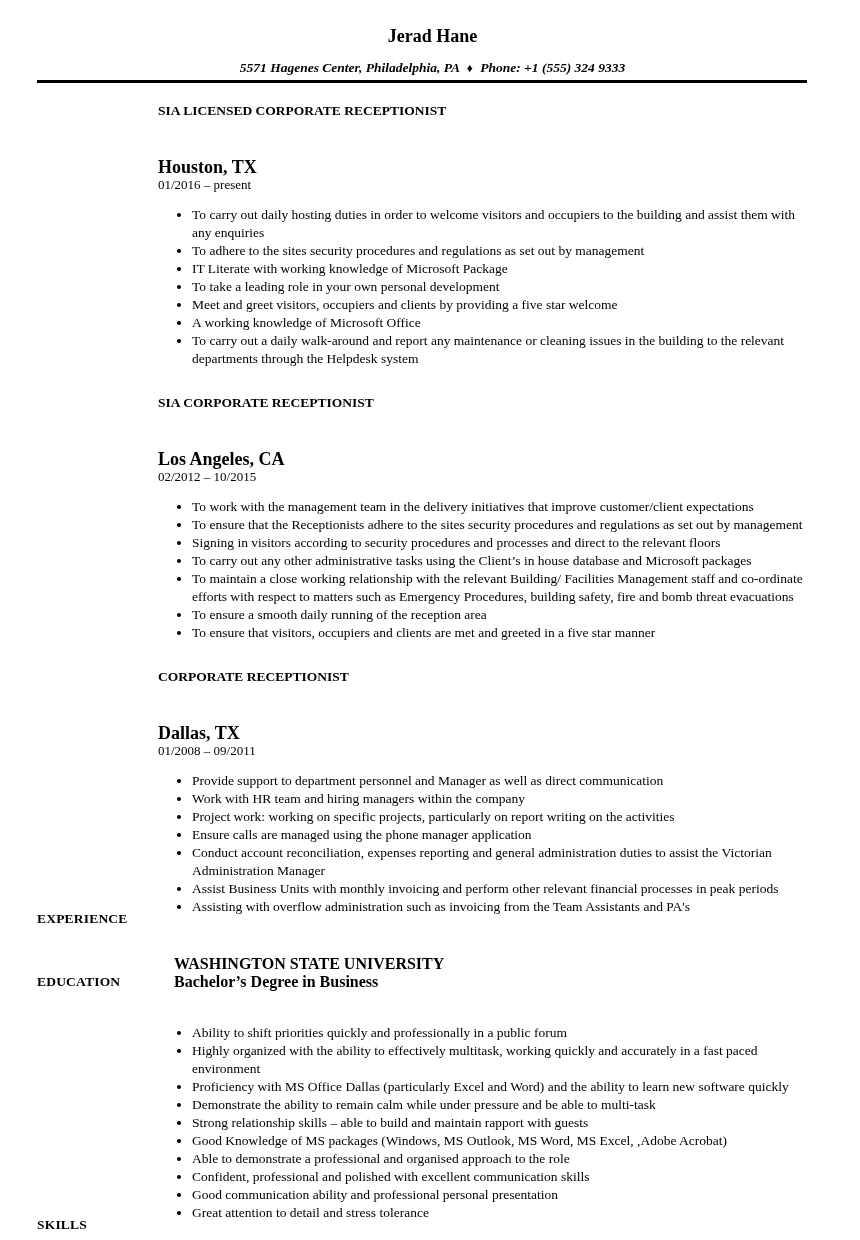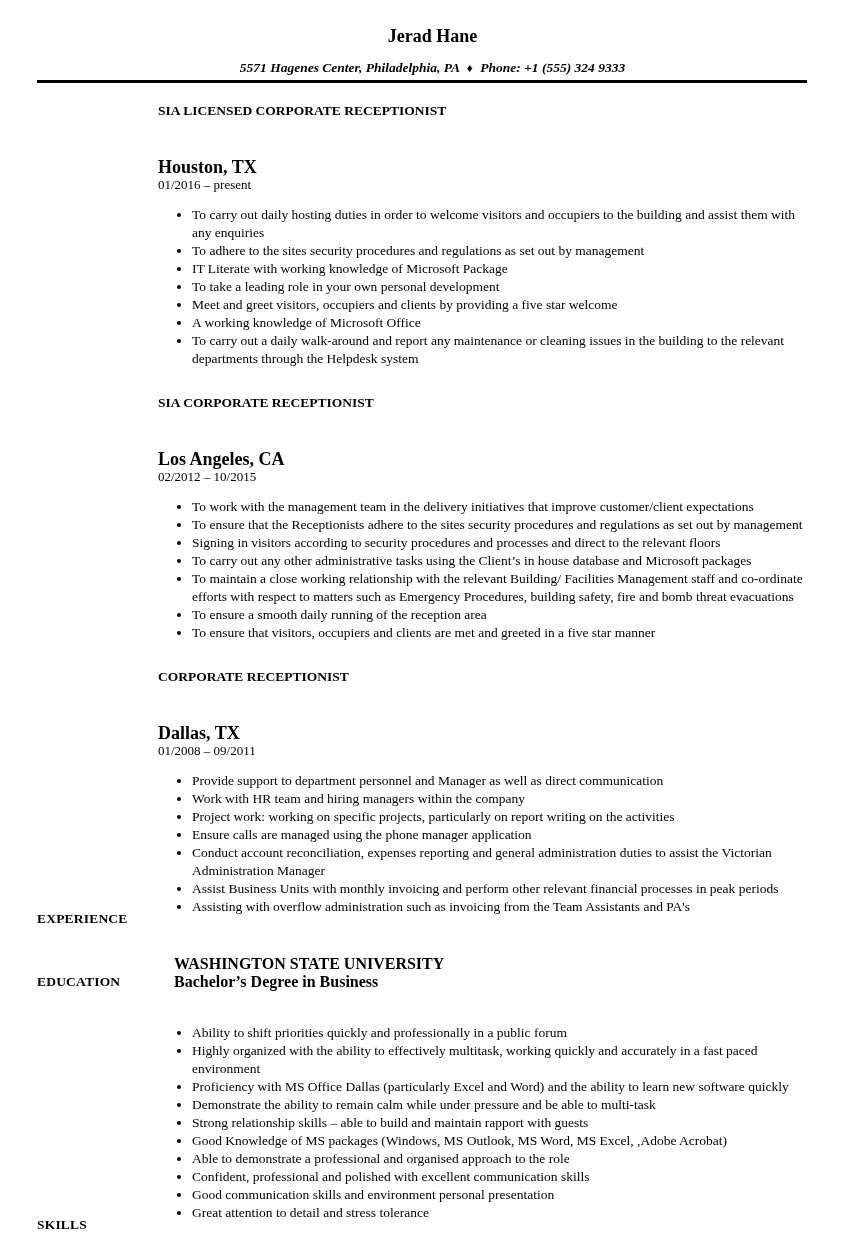--- a/index.html
+++ b/index.html
@@ -177,19 +177,19 @@
     <div class="section-content">
       <ul class="bullets">
           <li>Ability to shift priorities quickly and professionally in a public forum</li>
           <li>Highly organized with the ability to effectively multitask, working quickly and accurately in a fast paced environment</li>
           <li>Proficiency with MS Office Dallas (particularly Excel and Word) and the ability to learn new software quickly</li>
           <li>Demonstrate the ability to remain calm while under pressure and be able to multi-task</li>
           <li>Strong relationship skills – able to build and maintain rapport with guests</li>
           <li>Good Knowledge of MS packages (Windows, MS Outlook, MS Word, MS Excel, ,Adobe Acrobat)</li>
           <li>Able to demonstrate a professional and organised approach to the role</li>
           <li>Confident, professional and polished with excellent communication skills</li>
-          <li>Good communication skills and environment personal presentation</li>
+          <li>Good communication ability and professional personal presentation</li>
           <li>Great attention to detail and stress tolerance</li>
         </ul>
     </div>
   </section>
 
 </div>
 
 </body></html>

